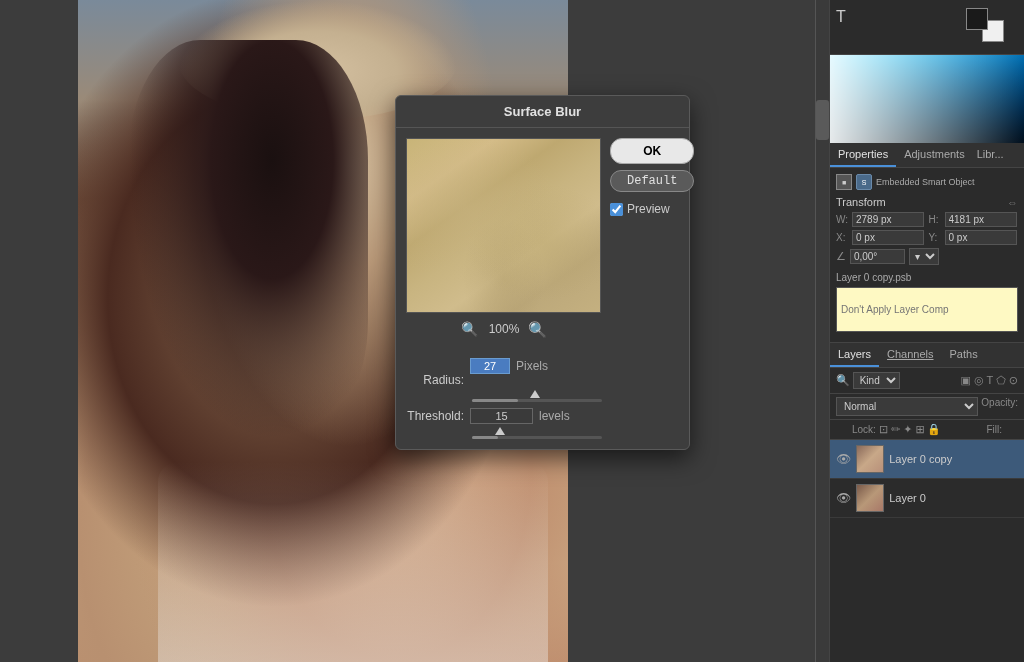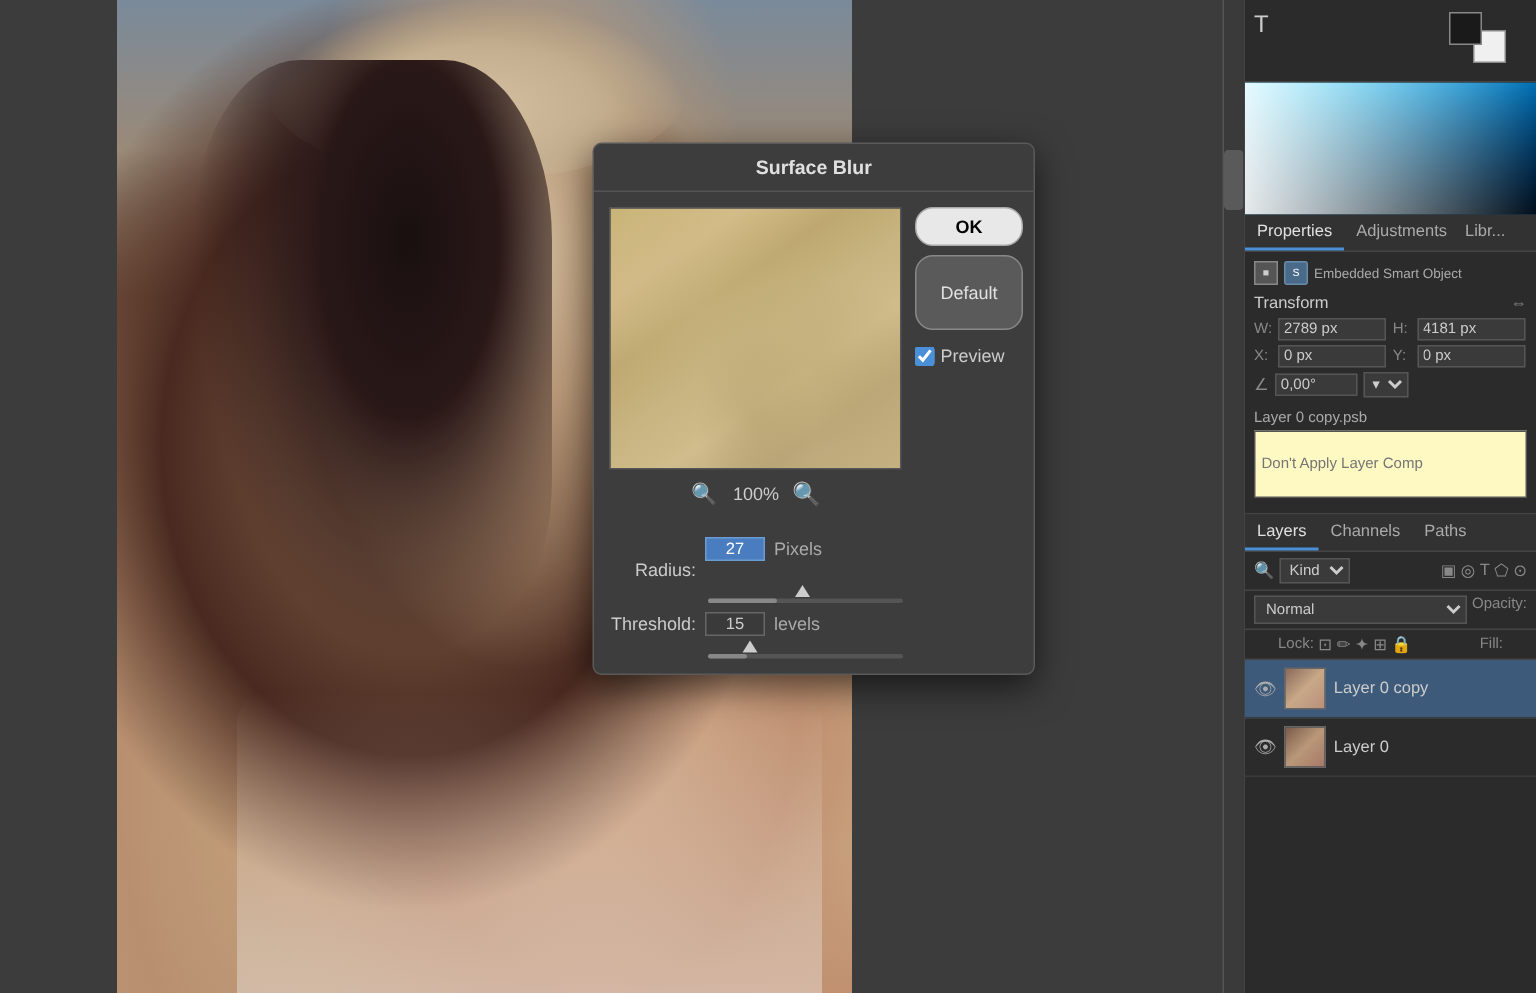--- a/index.html
+++ b/index.html
@@ -101,36 +101,36 @@
                   <div style="position:relative; width:0; height:0; border-left:5px solid transparent; border-right:5px solid transparent; border-bottom:8px solid #ccc; margin-left:58px; margin-bottom:1px;"></div>
                   <div style="width:130px; height:3px; background:#555; border-radius:2px; position:relative; cursor:pointer;">
                     <div style="width:35%; height:100%; background:#888; border-radius:2px;"></div>
                   </div>
                 </div>
               </div>
 
               <div>
                 <div style="display:flex; align-items:center; gap:6px; margin-bottom:3px;">
                   <span style="color:#ccc; min-width:58px; text-align:right; font-size:12px;">Threshold:</span>
-                  <input type="text" value="15" style="background: rgb(58, 58, 58); border: 1px solid rgb(102, 102, 102); color: rgb(204, 204, 204); width: 40px; padding: 1px 3px; font-size: 11px; text-align: center;">
+                  <input type="text" value="15" style="background: rgb(58, 58, 58); border: 1px solid rgb(102, 102, 102); color: rgb(204, 204, 204); width: 63px; padding: 1px 3px; font-size: 11px; text-align: center;">
                   <span style="color:#aaa; font-size:12px;">levels</span>
                 </div>
 
                 <div style="margin-left:66px; display:flex; flex-direction:column; align-items:flex-start;">
                   <div style="position:relative; width:0; height:0; border-left:5px solid transparent; border-right:5px solid transparent; border-bottom:8px solid #ccc; margin-left:23px; margin-bottom:1px;"></div>
                   <div style="width:130px; height:3px; background:#555; border-radius:2px; position:relative; cursor:pointer;">
                     <div style="width:20%; height:100%; background:#888; border-radius:2px;"></div>
                   </div>
                 </div>
               </div>
             </div>
 
             <div style="display:flex; flex-direction:column; gap:6px; padding-top:0;">
               <button style="background:#e8e8e8; border:1px solid #aaa; border-radius:12px; color:#000; padding:5px 16px; cursor:pointer; font-size:12px; font-weight:bold; min-width:72px;">OK</button>
-              <button style="background:#5a5a5a; border:1px solid #888; border-radius:12px; color:#e0e0e0; padding:17px 16px; cursor:pointer; font-size:12px; min-width:72px;">Default</button>
+              <button style="background:#5a5a5a; border:1px solid #888; border-radius:12px; color:#e0e0e0; padding:3px 16px; cursor:pointer; font-size:12px; min-width:72px;font-family:Liberation Mono, monospace;">Default</button>
               <div style="display:flex; align-items:center; gap:4px; margin-top:4px;">
                 <input type="checkbox" checked="" style="accent-color: rgb(74, 144, 217);">
                 <label style="font-size:12px; color:#ccc;">Preview</label>
               </div>
             </div>
           </div>
         </div>
       </div>
     </div>
 
@@ -214,21 +214,21 @@
       </div>
 
       
 
     </div>
 
     <div style="flex:1; display:flex; flex-direction:column; min-height:0;">
 
       <div style="display:flex; background:#323232; border-bottom:1px solid #444;">
         <div style="padding:5px 8px; font-size:11px; cursor:pointer; color:#e0e0e0; border-bottom:2px solid #4a90d9;">Layers</div>
-        <div style="padding:5px 8px; font-size:11px; cursor:pointer; color:#aaa;">Channels</div>
+        <div style="padding:5px 8px; font-size:11px; cursor:pointer; color:#aaa;text-decoration:underline;">Channels</div>
         <div style="padding:5px 8px; font-size:11px; cursor:pointer; color:#aaa;">Paths</div>
       </div>
 
       <div style="display:flex; align-items:center; gap:3px; padding:4px 6px; border-bottom:1px solid #444;">
         <span style="color:#888; font-size:11px;">🔍</span>
         <select style="background:#3a3a3a; border:1px solid #555; color:#ccc; font-size:10px; padding:1px 2px;">
           <option>Kind</option>
         </select>
         <div style="display:flex; gap:3px; margin-left:auto;">
           <span style="color:#888; font-size:11px; cursor:pointer;">▣</span>

